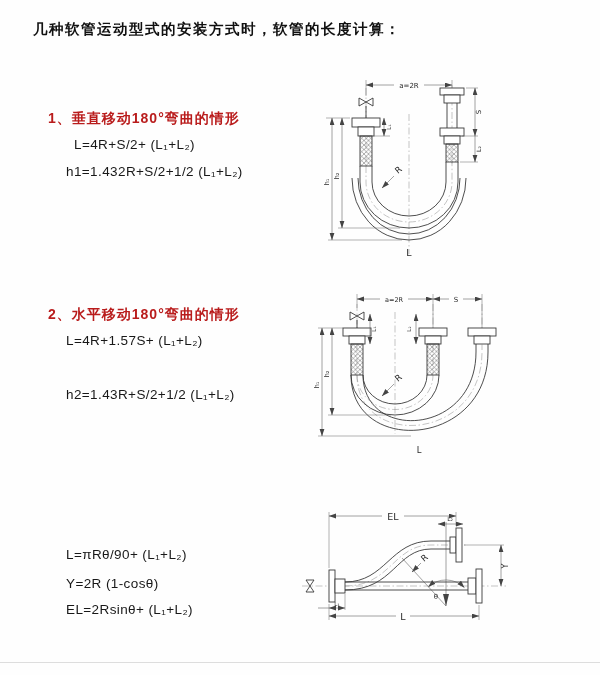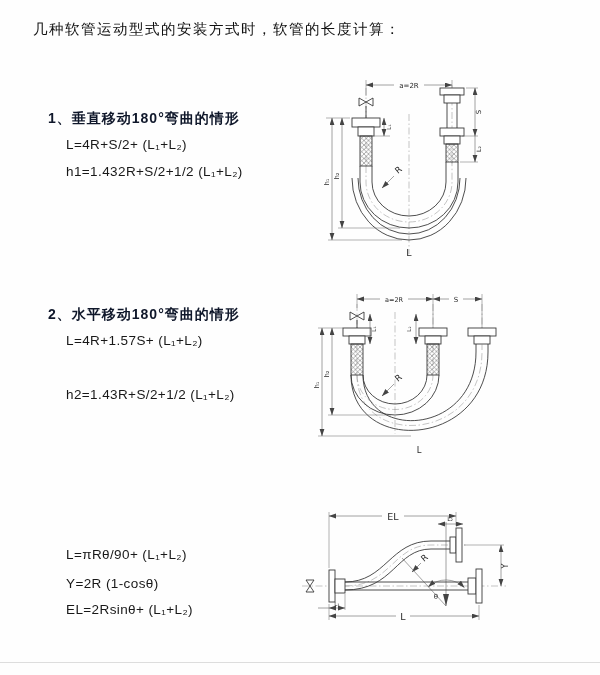--- a/index.html
+++ b/index.html
@@ -2,24 +2,24 @@
 <html><head>
 <meta charset="utf-8">
 <style>
   html,body { margin:0; padding:0; background:#fff; }
   .page {
     position:relative; width:600px; height:675px; background:#fefefe;
     font-family:"Liberation Sans","DejaVu Sans",sans-serif; color:#1a1a1a; overflow:hidden;
   }
   .title {
     position:absolute; left:33px; top:20px;
-    font-size:14.5px; font-weight:normal; letter-spacing:1.5px; color:#111;
+    font-size:14.5px; font-weight:bold; letter-spacing:1.5px; color:#111;
   }
   .sec-heading {
-    position:absolute; font-size:14px; font-weight:bold; letter-spacing:1px; color:#0f172a;
+    position:absolute; font-size:14px; font-weight:bold; letter-spacing:1px; color:#b91c1c;
   }
   .formula {
     position:absolute; font-size:13.5px; letter-spacing:.4px; color:#181818;
   }
   svg.diag { position:absolute; }
   svg text { font-family:"DejaVu Sans",sans-serif; fill:#2a2a2a; }
   .ln   { stroke:#3a3a3a; stroke-width:.9; fill:none; }
   .cl   { stroke:#8a8a8a; stroke-width:.5; fill:none; stroke-dasharray:7 2.5 1.5 2.5; }
   .dim  { stroke:#555; stroke-width:.55; fill:none; }
   .ext  { stroke:#666; stroke-width:.5; fill:none; }
@@ -29,21 +29,21 @@
   .divider { position:absolute; left:0; top:662px; width:600px; height:1px; background:#ddd; }
 </style>
 </head>
 <body>
 
 <div class="page">
 
   <div class="title">几种软管运动型式的安装方式时，软管的长度计算：</div>
 
   <div class="sec-heading" style="left:48px;top:110px">1、垂直移动180°弯曲的情形</div>
-  <div class="formula" style="left:66px;top:137px">L=4R+S/2+ (L₁+L₂)</div>
+  <div class="formula" style="left:74px;top:137px">L=4R+S/2+ (L₁+L₂)</div>
   <div class="formula" style="left:66px;top:164px">h1=1.432R+S/2+1/2 (L₁+L₂)</div>
 
   <div class="sec-heading" style="left:48px;top:306px">2、水平移动180°弯曲的情形</div>
   <div class="formula" style="left:66px;top:333px">L=4R+1.57S+ (L₁+L₂)</div>
   <div class="formula" style="left:66px;top:387px">h2=1.43R+S/2+1/2 (L₁+L₂)</div>
 
   <div class="formula" style="left:66px;top:547px">L=πRθ/90+ (L₁+L₂)</div>
   <div class="formula" style="left:66px;top:576px">Y=2R (1-cosθ)</div>
   <div class="formula" style="left:66px;top:602px">EL=2Rsinθ+ (L₁+L₂)</div>
 

